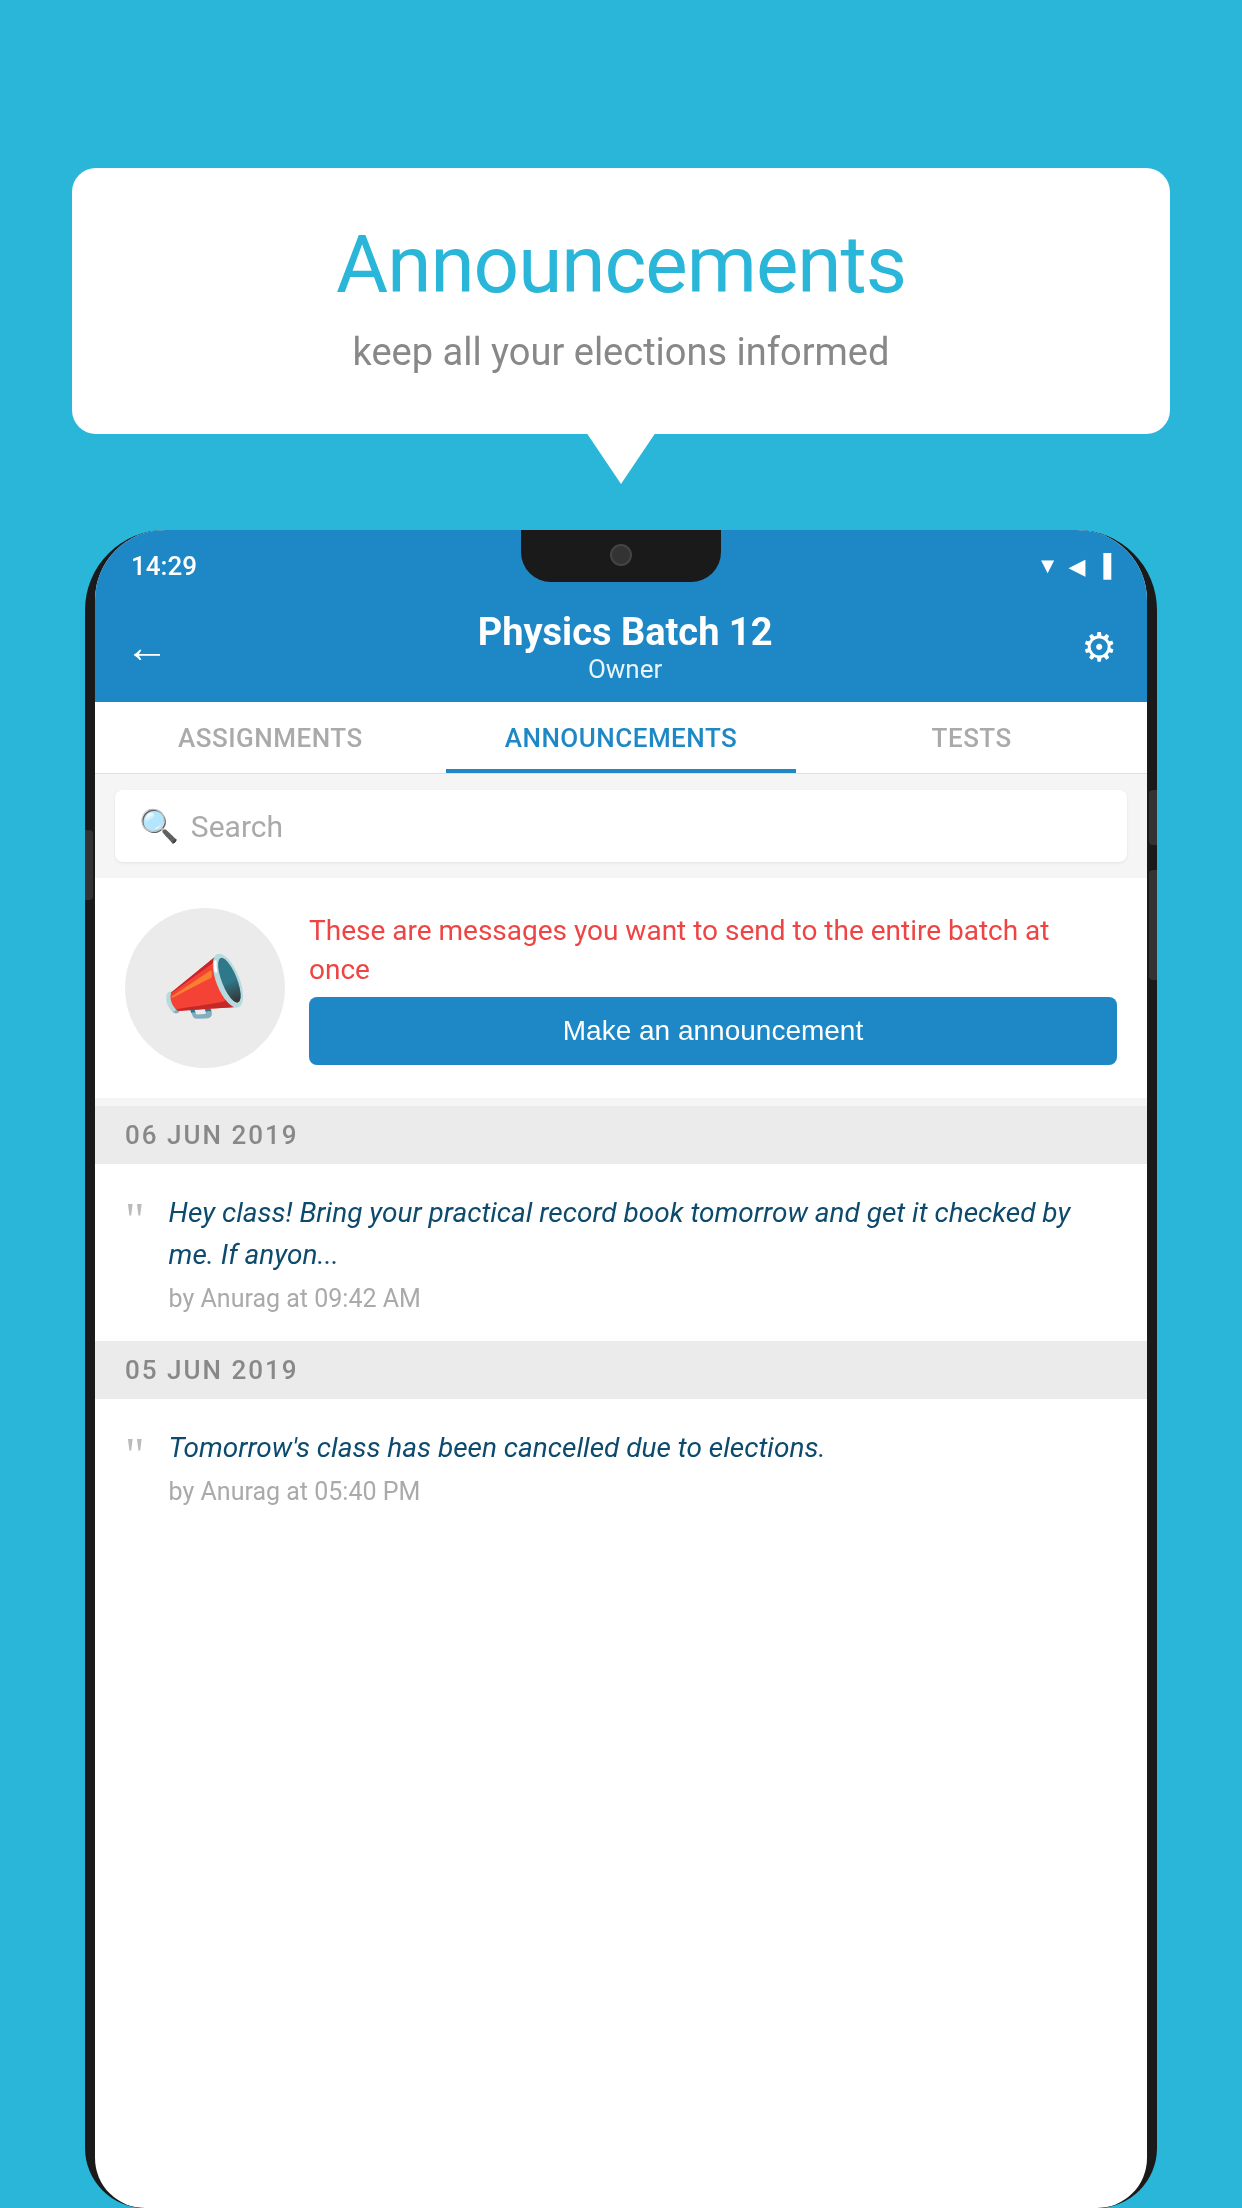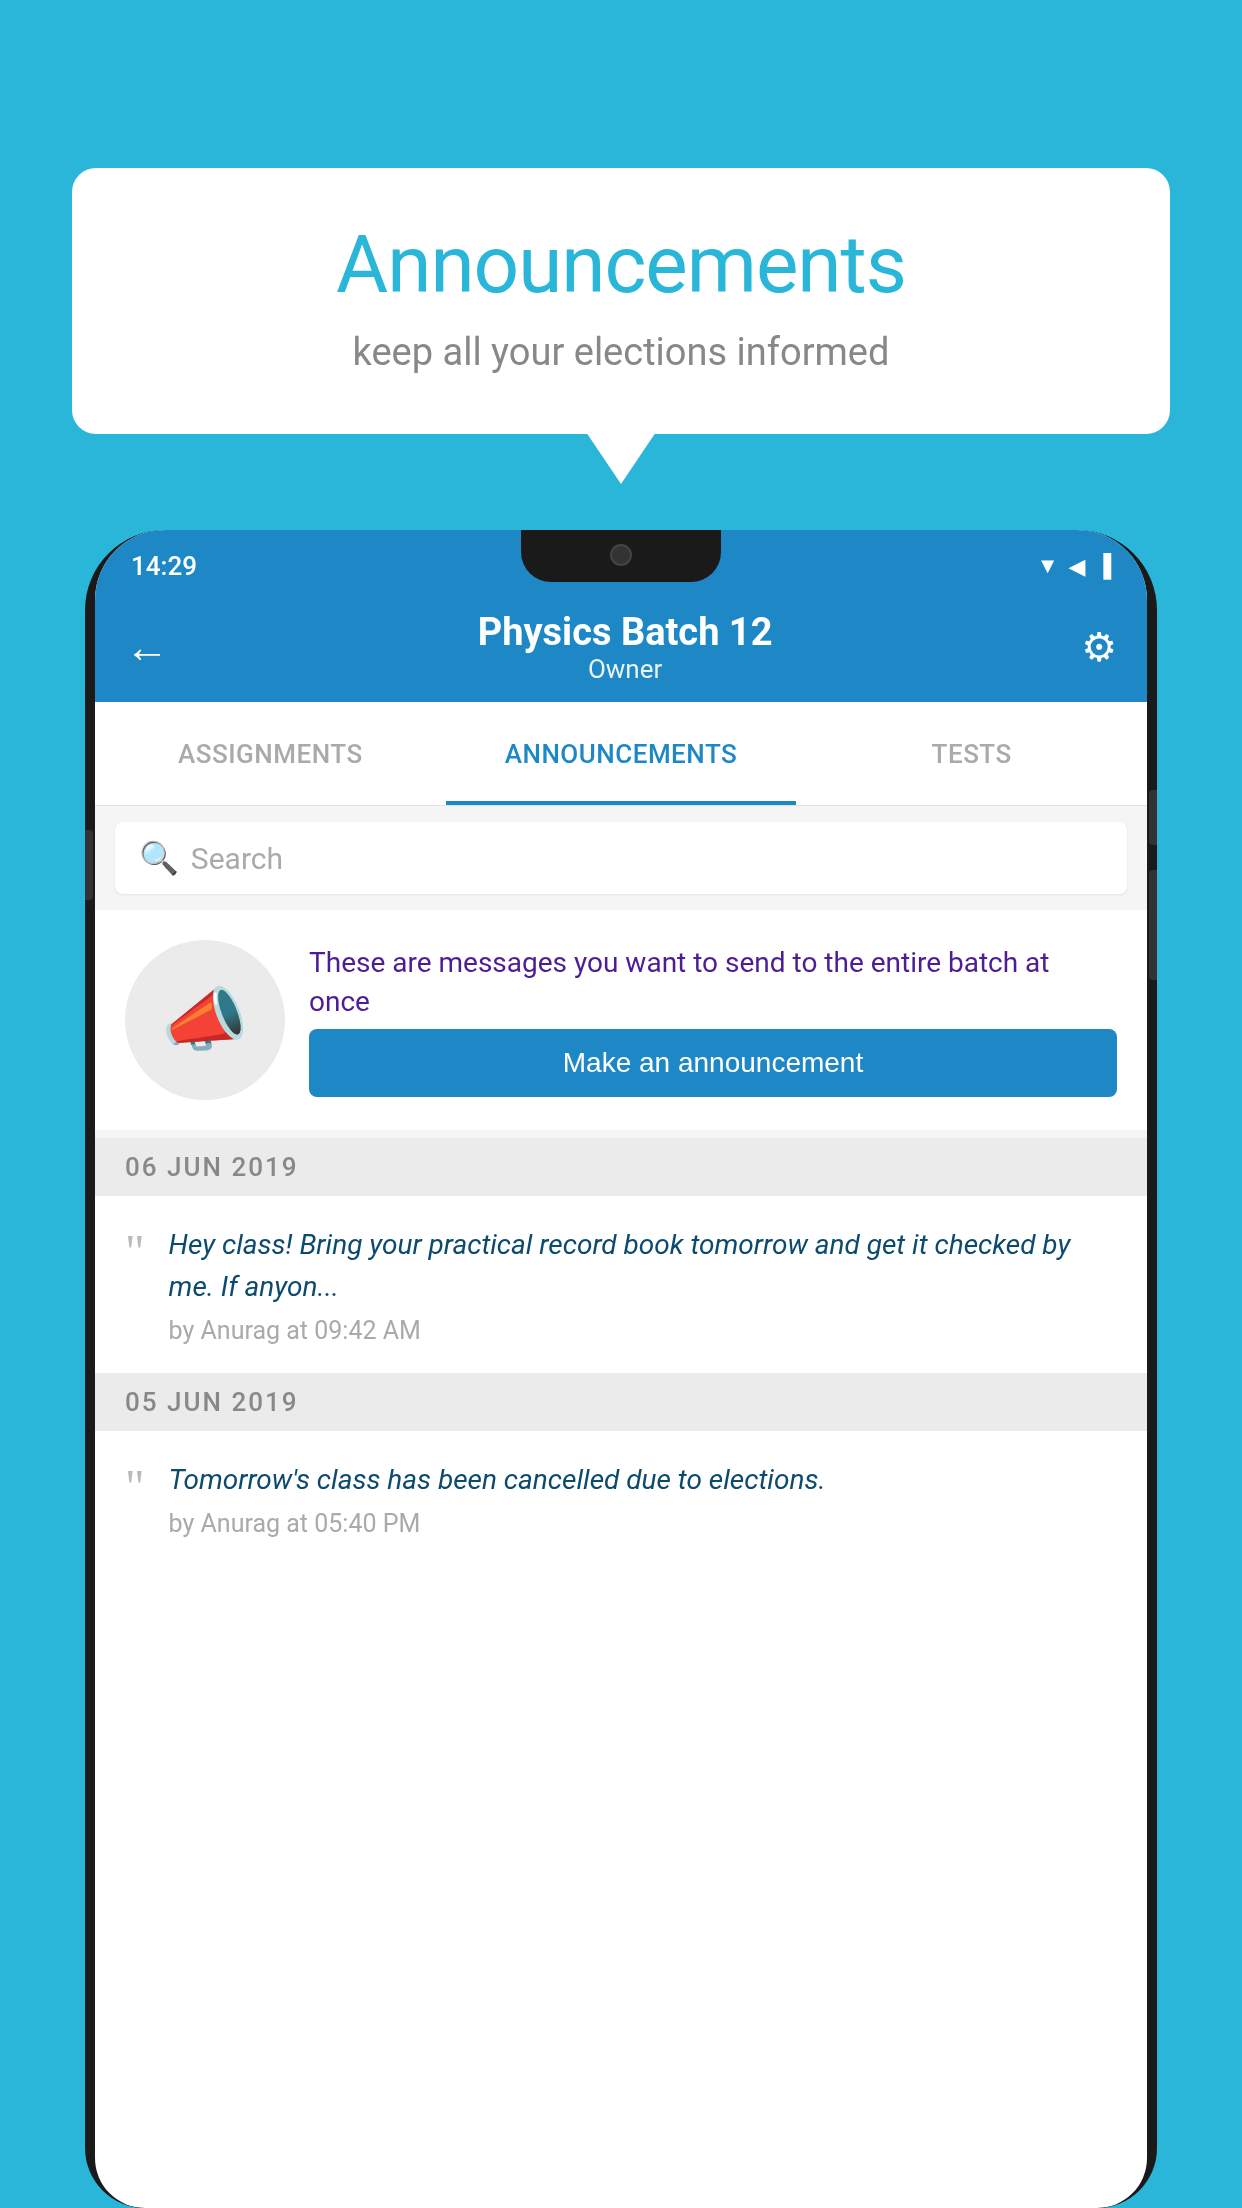--- a/index.html
+++ b/index.html
@@ -166,21 +166,21 @@
       color: white;
       font-size: 40px;
       cursor: pointer;
     }
 
     
     .tabs {
       background: white;
       display: flex;
       border-bottom: 1px solid #e0e0e0;
-      height: 104px;
+      height: 72px;
     }
 
     .tab {
       flex: 1;
       display: flex;
       align-items: center;
       justify-content: center;
       font-size: 26px;
       font-weight: 500;
       color: #aaa;
@@ -258,21 +258,21 @@
       font-size: 70px;
       color: #5a7a9a;
     }
 
     .promo-right {
       flex: 1;
     }
 
     .promo-text {
       font-size: 28px;
-      color: #4c1d95;
+      color: #ef4444;
       line-height: 1.4;
       margin-bottom: 8px;
     }
 
     .make-announcement-btn {
       background: #1e88c7;
       color: white;
       border: none;
       border-radius: 8px;
       padding: 18px 12px;

